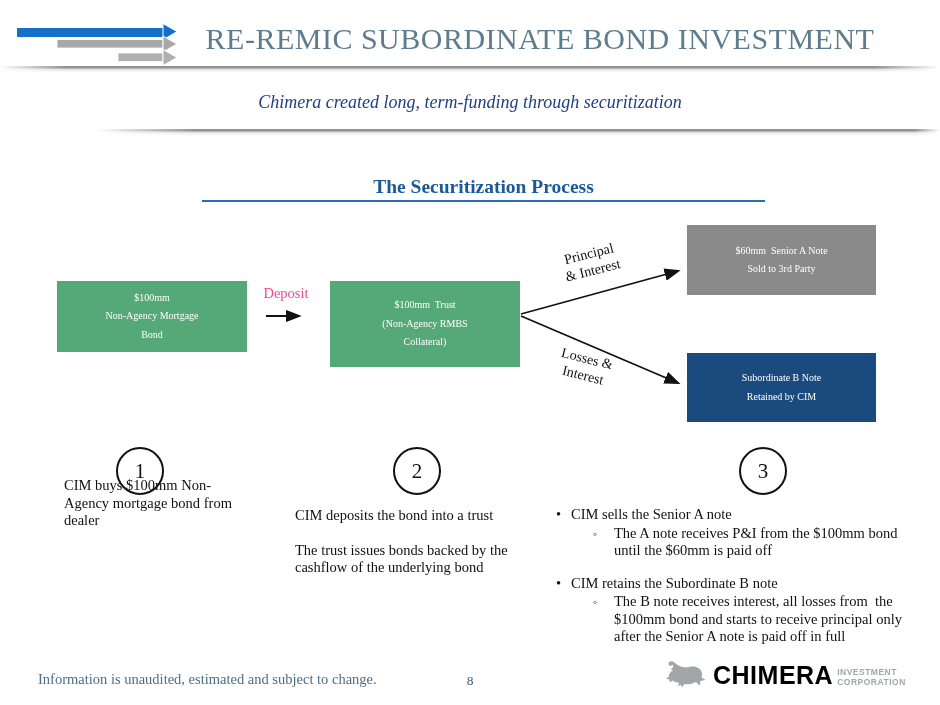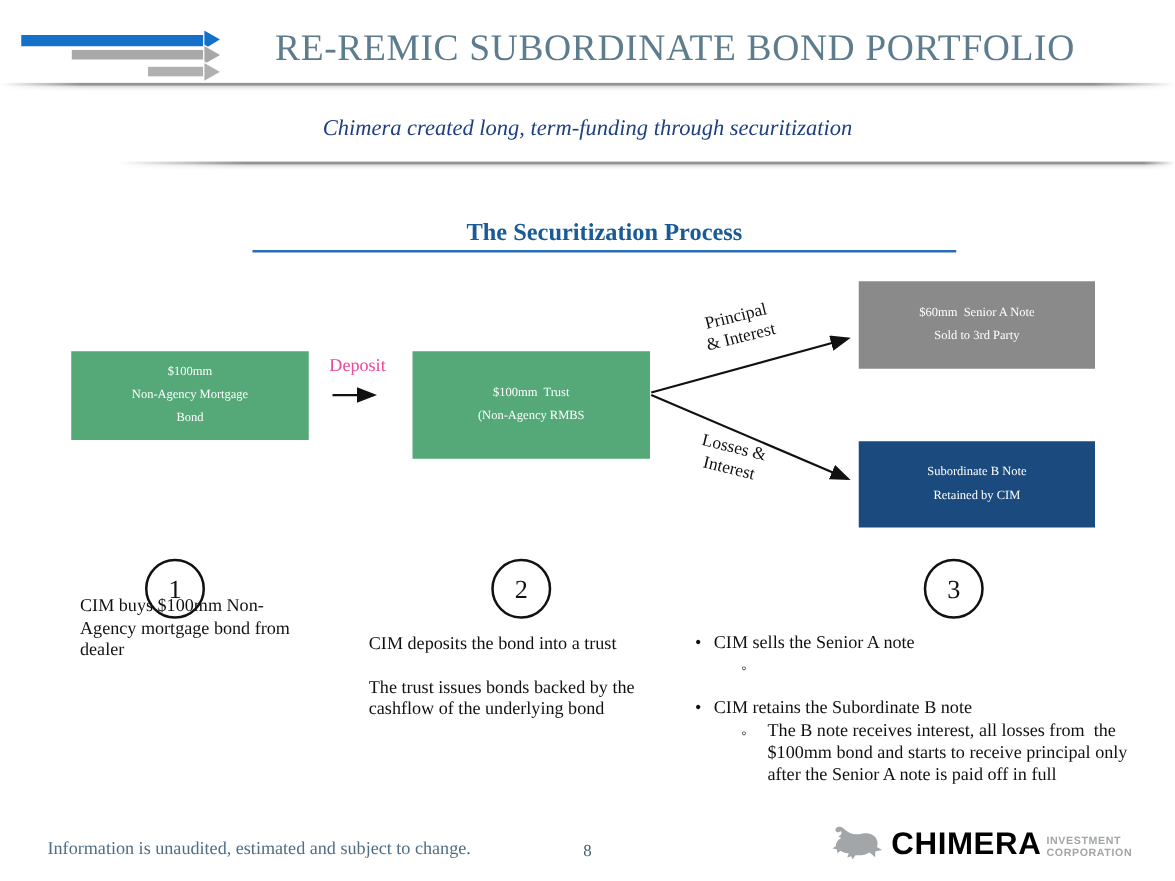--- a/index.html
+++ b/index.html
@@ -104,21 +104,21 @@
 
   <svg class="logo-arrows" viewBox="0 0 190 75" aria-hidden="true">
     <rect x="17" y="28" width="146" height="9" fill="#1470c8"></rect>
     <polygon points="163,23.5 177,31.5 163,40" fill="#1470c8" stroke="#ffffff" stroke-width="1"></polygon>
     <rect x="57" y="39.5" width="106" height="8.5" fill="#a8a8a8" stroke="#ffffff" stroke-width="0.8"></rect>
     <polygon points="163,36 177,44 163,52" fill="#a8a8a8" stroke="#ffffff" stroke-width="1"></polygon>
     <rect x="118" y="53" width="45" height="8.5" fill="#b0b0b0" stroke="#ffffff" stroke-width="0.8"></rect>
     <polygon points="163,49.5 177,57.5 163,65.5" fill="#b0b0b0" stroke="#ffffff" stroke-width="1"></polygon>
   </svg>
 
-  <h1 class="title">RE-REMIC SUBORDINATE BOND PORTFOLIO</h1>
+  <h1 class="title">RE-REMIC SUBORDINATE BOND INVESTMENT</h1>
   <div class="divider d1"></div>
   <div class="subtitle">Chimera created long, term-funding through securitization</div>
   <div class="divider d2"></div>
 
   <div class="sec-head">The Securitization Process</div>
   <div class="sec-underline"></div>
 
   <svg class="flow-svg" viewBox="0 0 940 705" aria-hidden="true">
     <defs>
       <marker id="ah" markerWidth="9" markerHeight="7" refX="7.5" refY="3.5" orient="auto">
@@ -134,20 +134,21 @@
     <div>$100mm</div>
     <div>Non-Agency Mortgage</div>
     <div>Bond</div>
   </div>
 
   <div class="deposit-label">Deposit</div>
 
   <div class="box box-trust">
     <div>$100mm  Trust</div>
     <div>(Non-Agency RMBS</div>
+    <div>Collateral)</div>
   </div>
 
   <div class="rot-label lbl-principal">
     <div>Principal</div>
     <div>&amp; Interest</div>
   </div>
   <div class="rot-label lbl-losses">
     <div>Losses &amp;</div>
     <div>Interest</div>
   </div>
@@ -182,20 +183,22 @@
 cashflow of the underlying bond</div>
   </div>
 
   <div class="step-text s3">
     <div class="brow">
       <span class="bmark">•</span>
       <span class="btext">CIM sells the Senior A note</span>
     </div>
     <div class="srow">
       <span class="smark">◦</span>
+      <span class="stext pre">The A note receives P&amp;I from the $100mm bond
+until the $60mm is paid off</span>
     </div>
     <div class="brow group2">
       <span class="bmark">•</span>
       <span class="btext">CIM retains the Subordinate B note</span>
     </div>
     <div class="srow">
       <span class="smark">◦</span>
       <span class="stext pre">The B note receives interest, all losses from  the
 $100mm bond and starts to receive principal only
 after the Senior A note is paid off in full</span>

